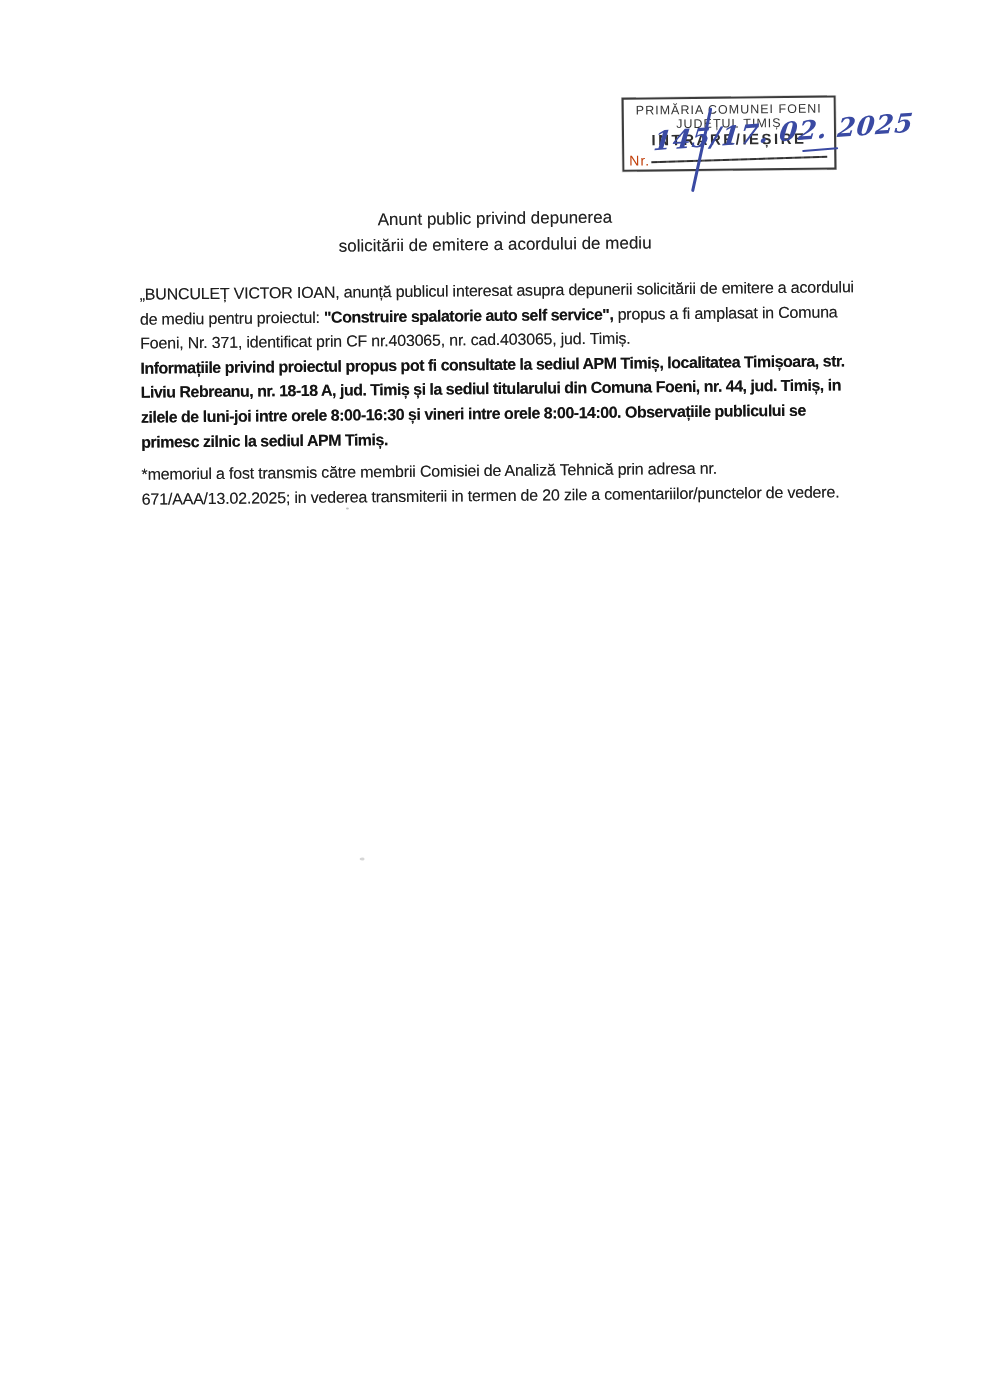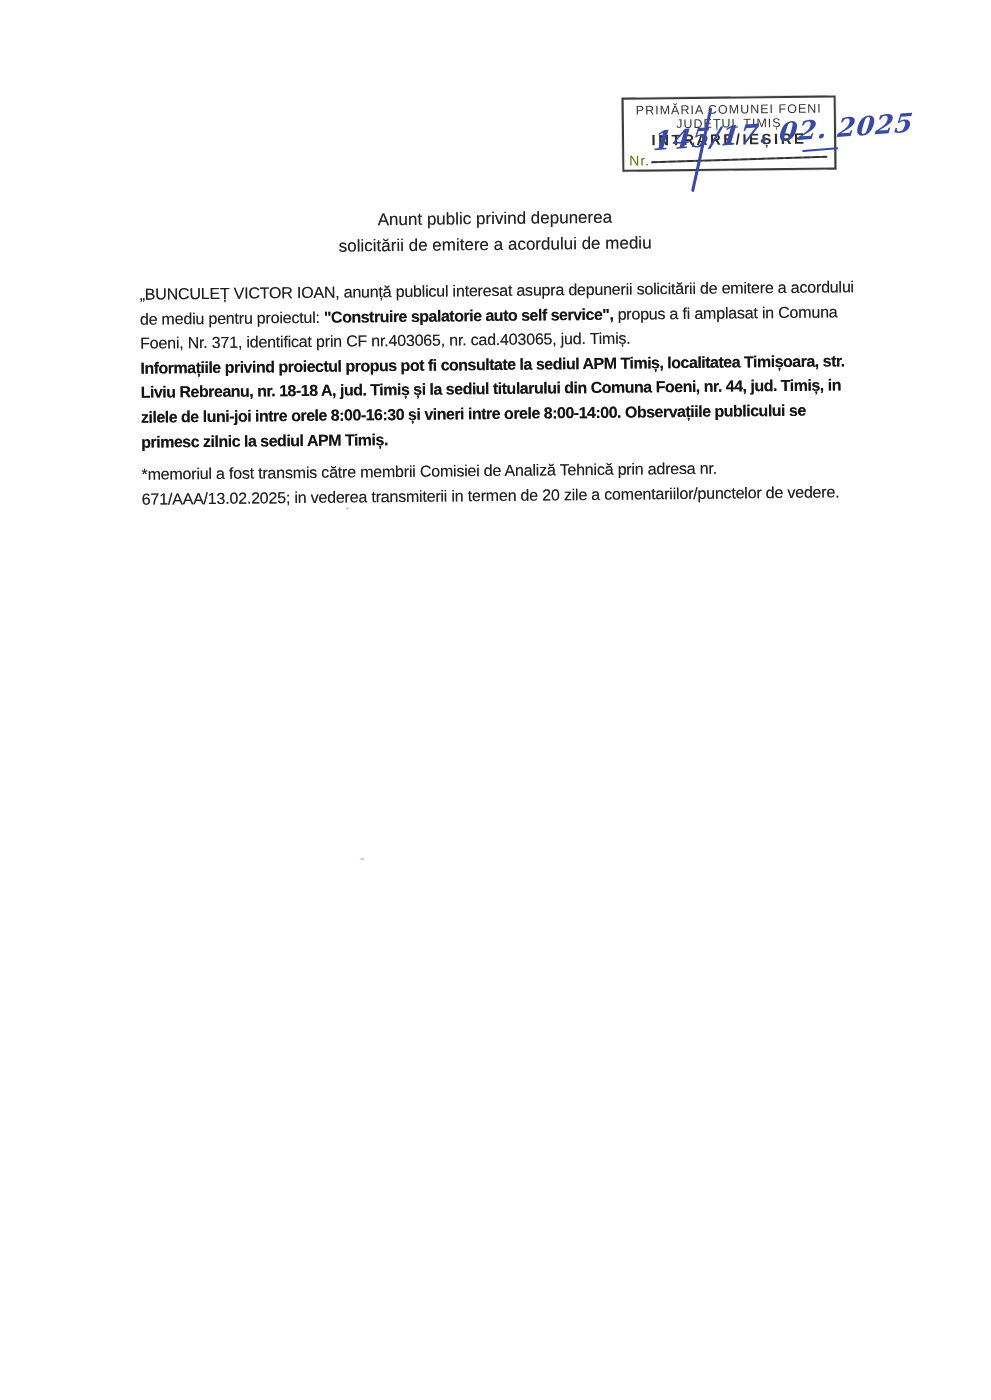--- a/index.html
+++ b/index.html
@@ -24,21 +24,21 @@
     position:absolute;left:625px;top:99px;width:210px;height:70px;
     border:2.5px solid #3c3c3c;
     box-shadow:0 0 0 0.5px rgba(60,60,60,.35);
     text-align:center;
     color:#333;
   }
   .stamp .s1{margin-top:4px;font-size:12.5px;letter-spacing:1px;white-space:nowrap;}
   .stamp .s2{font-size:12.5px;letter-spacing:1px;white-space:nowrap;}
   .stamp .s3{font-size:15px;font-weight:bold;letter-spacing:2.5px;white-space:nowrap;color:#2e2e2e;}
   .stamp .nr{
-    position:absolute;left:5px;bottom:1px;font-size:14px;letter-spacing:1px;color:#4d7c0f;
+    position:absolute;left:5px;bottom:1px;font-size:14px;letter-spacing:1px;color:#c2410c;
   }
   .stamp .fill-line{
     position:absolute;left:27px;bottom:8px;width:176px;height:2px;
     background:repeating-linear-gradient(90deg,#2f2f2f 0 6px,#4a4a4a 6px 9px);
     transform:rotate(-1.2deg);
   }
   .handwriting{
     position:absolute;left:28px;top:27px;width:200px;
     font-family:"DejaVu Serif", serif;font-style:italic;font-weight:bold;
     font-size:26px;letter-spacing:1px;white-space:nowrap;

